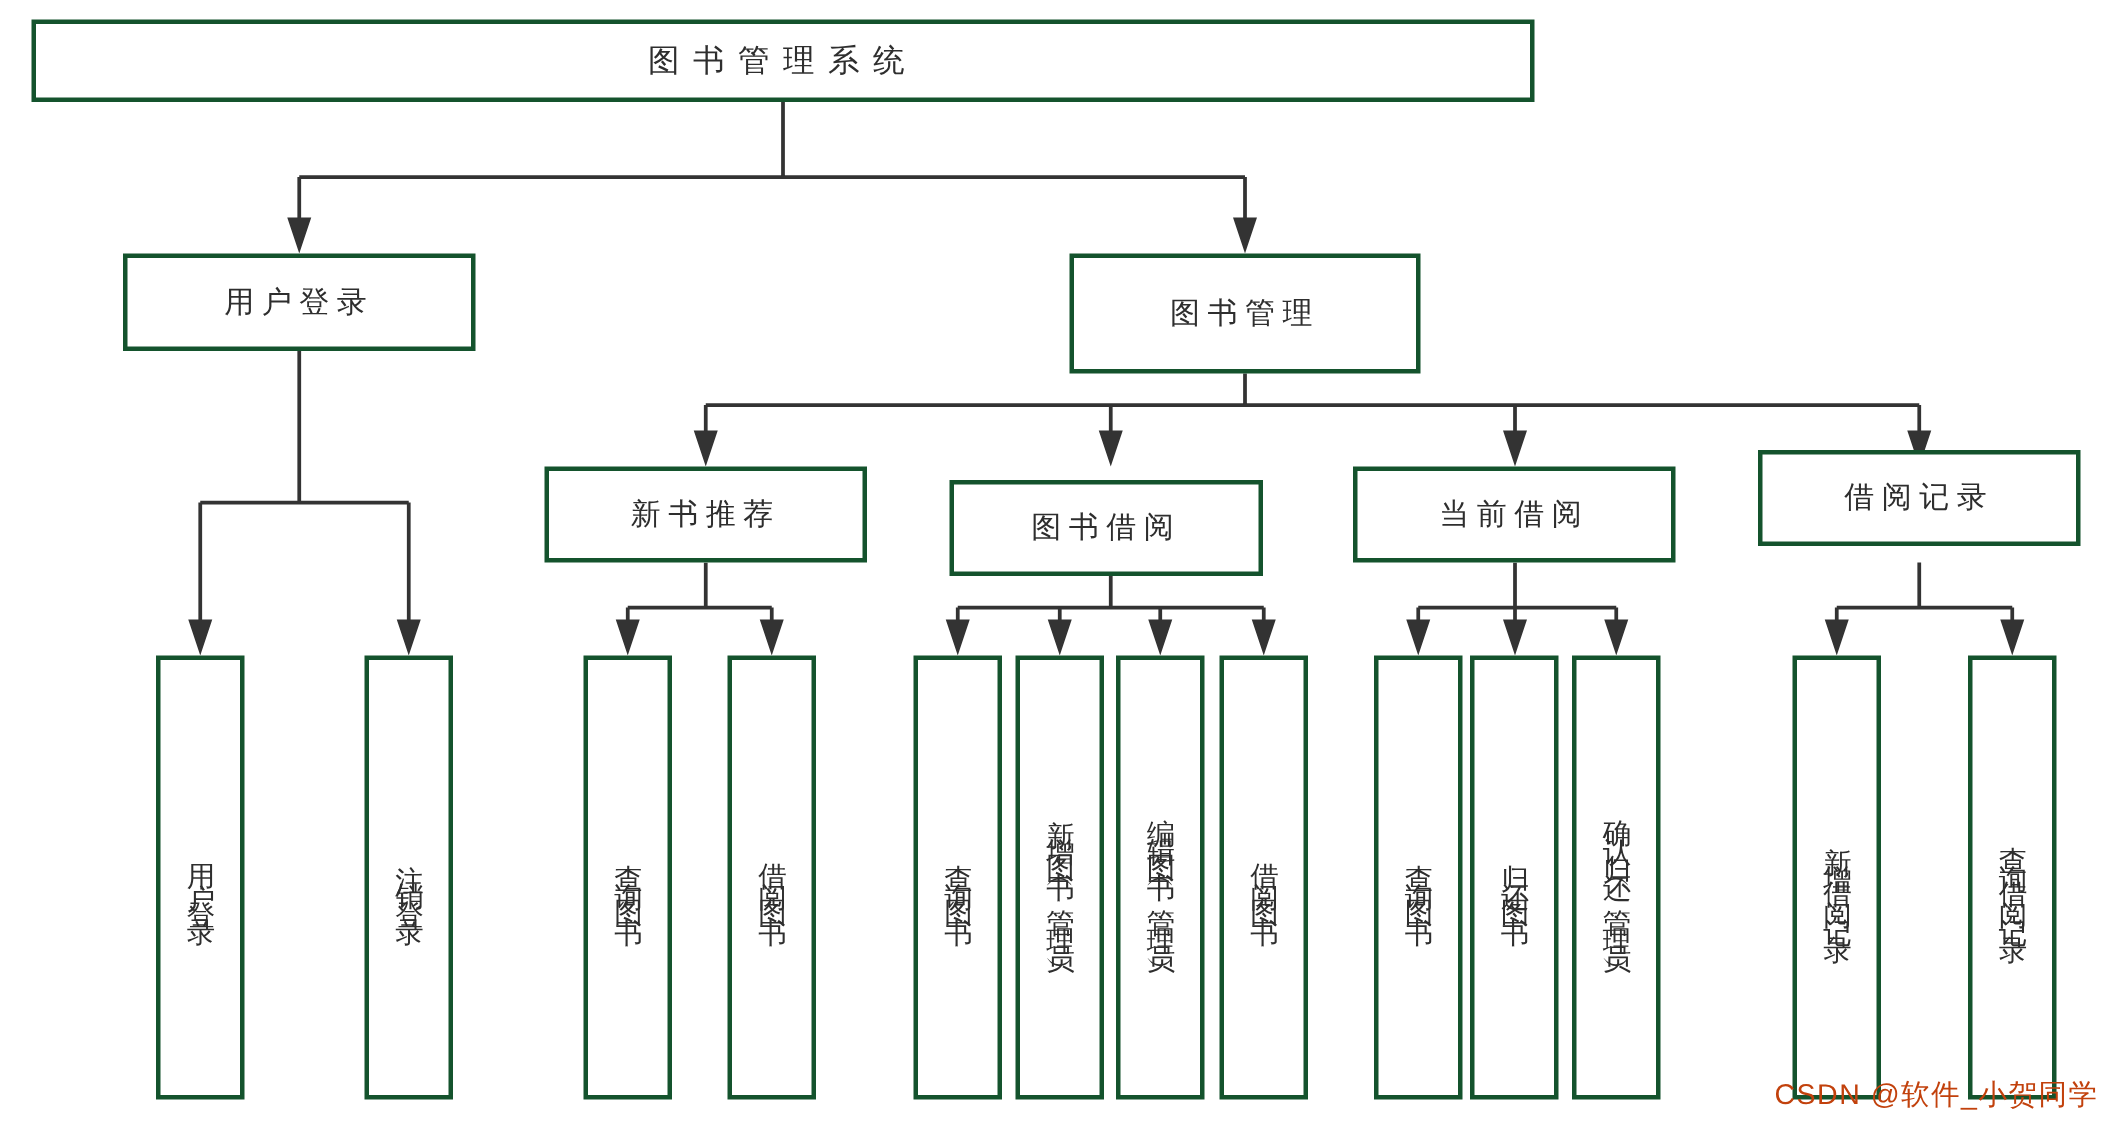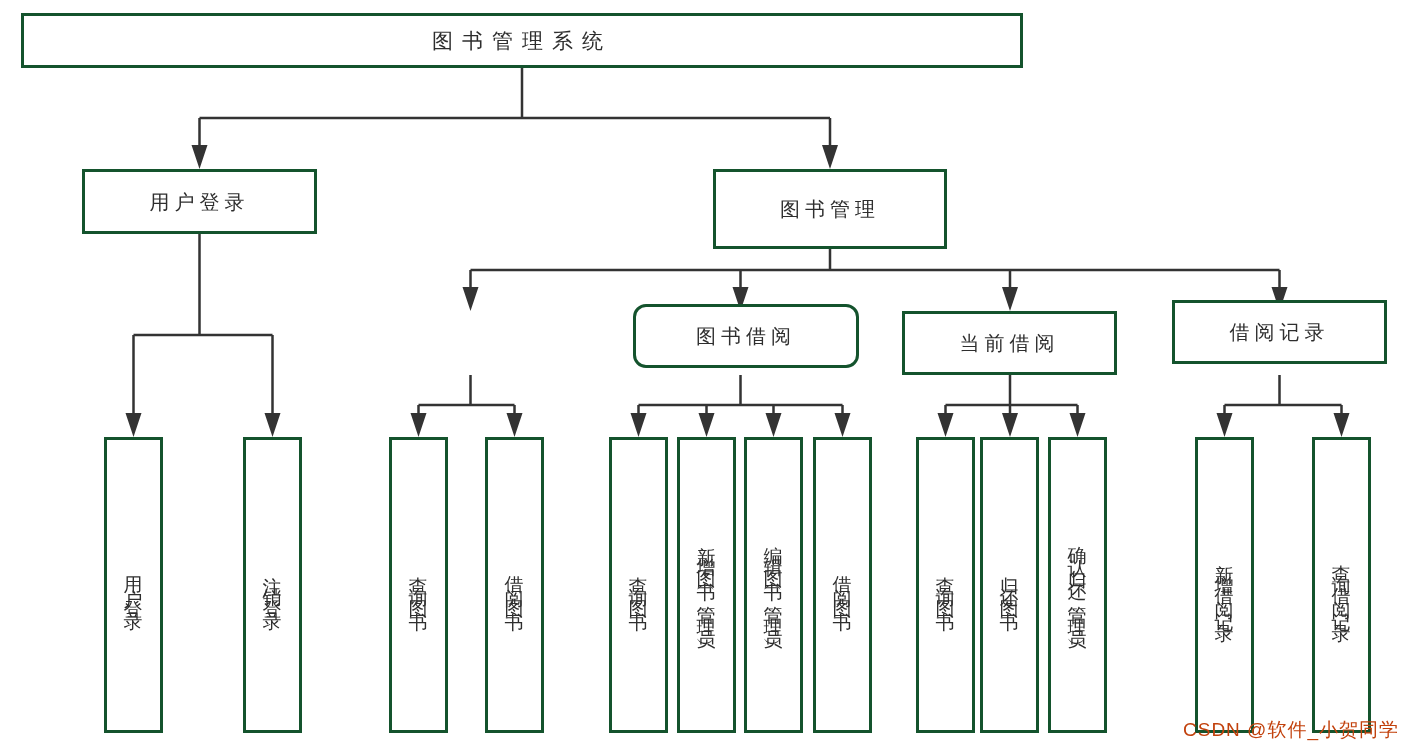--- a/index.html
+++ b/index.html
@@ -83,21 +83,22 @@
              M937.5 413 h16 L945.5 437 Z  M1002 413 h16 L1010 437 Z
              M1069.5 413 h16 L1077.5 437 Z M1216.5 413 h16 L1224.5 437 Z
              M1333.5 413 h16 L1341.5 437 Z"></path>
   </svg>
 
   <div class="box hbox rootbox" style="left:21px; top:13px; width:1002px; height:55px;">图书管理系统</div>
 
   <div class="box hbox" style="left:82px; top:169px; width:235px; height:65px;">用户登录</div>
   <div class="box hbox" style="left:713px; top:169px; width:234px; height:80px;">图书管理</div>
 
-  <div class="box hbox" style="left:633px; top:304px; width:226px; height:64px;border-radius:13px;">图书借阅</div>
+  <div class="box hbox" style="left:363px; top:311px; width:215px; height:64px;">新书推荐</div>
+  <div class="box hbox" style="left:633px; top:320px; width:209px; height:64px;">图书借阅</div>
   <div class="box hbox" style="left:902px; top:311px; width:215px; height:64px;text-align:right;">当前借阅</div>
   <div class="box hbox" style="left:1172px; top:300px; width:215px; height:64px;">借阅记录</div>
 
   <div class="box leaf" style="left:104px; top:437px; width:59px; height:296px;">
     <span>用户登录</span>
   </div>
   <div class="box leaf" style="left:243px; top:437px; width:59px; height:296px;">
     <span>注销登录</span>
   </div>
 

